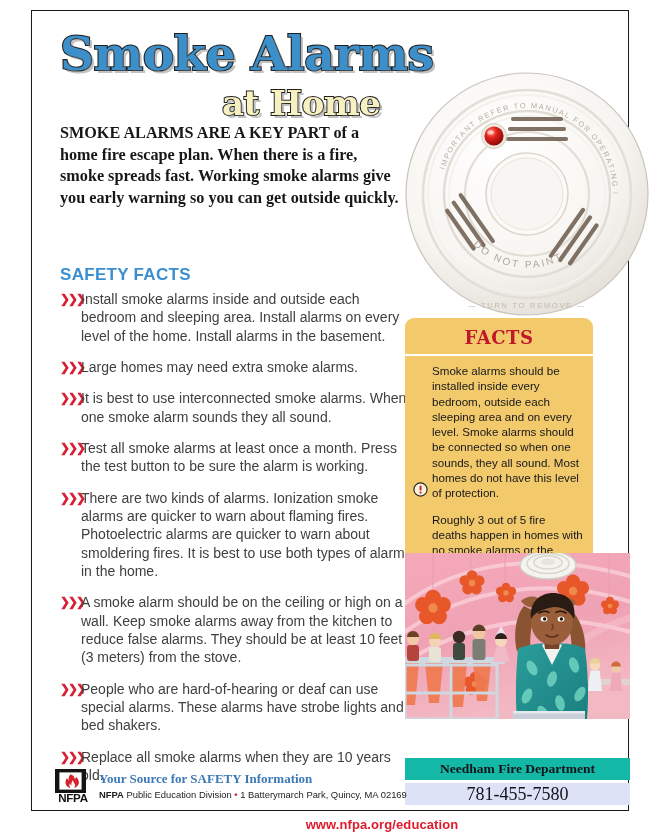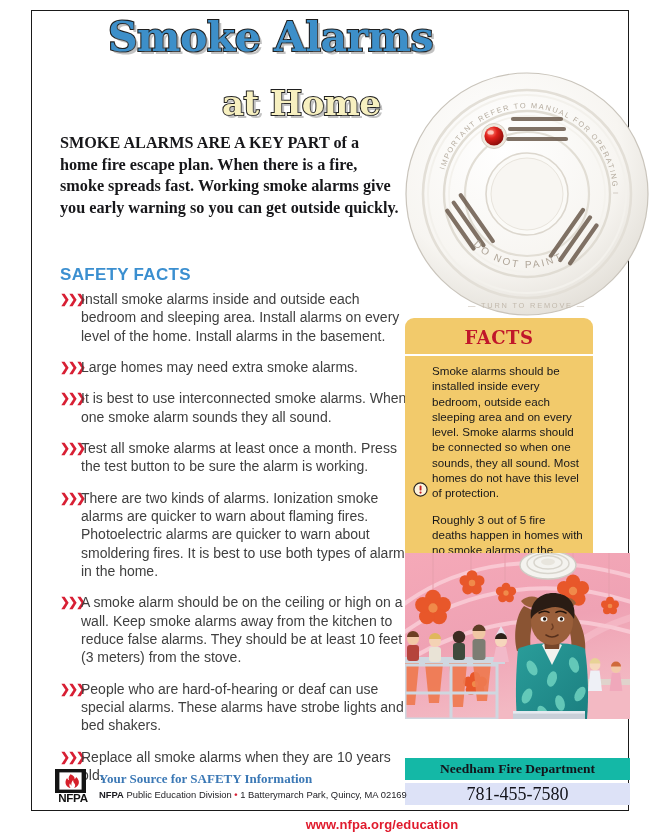--- a/index.html
+++ b/index.html
@@ -39,27 +39,26 @@
     font-family: "DejaVu Serif", serif;
     font-weight: bold;
     letter-spacing: -0.5px;
     line-height: 1;
     margin: 0;
     white-space: nowrap;
   }
   #title-main {
     position: absolute;
     left: 28px;
-    top: 6px;
-    font-size: 41px;
+    top: 19px;
+    font-size: 47px;
     color: #3d8fc9;
     -webkit-text-stroke: 2.2px #1f1f1f;
     paint-order: stroke fill;
     text-shadow: 3px 3px 0 rgba(120,120,120,0.45);
-    margin-left: 48px;
   }
   #title-sub {
     position: absolute;
     left: 190px;
     top: 75px;
     font-size: 34px;
     color: #f7f0c0;
     -webkit-text-stroke: 2px #1f1f1f;
     paint-order: stroke fill;
     text-shadow: 3px 3px 0 rgba(120,120,120,0.45);
@@ -71,21 +70,21 @@
     left: 369px;
     top: 57px;
     width: 252px;
     height: 252px;
   }
 
   
   #intro {
     position: absolute;
     left: 28px;
-    top: 122px;
+    top: 112px;
     width: 340px;
     font-family: "Liberation Serif", serif;
     font-weight: bold;
     font-size: 16.2px;
     line-height: 1.33;
     color: #17171a;
   }
   #intro .lead { }
 
   

